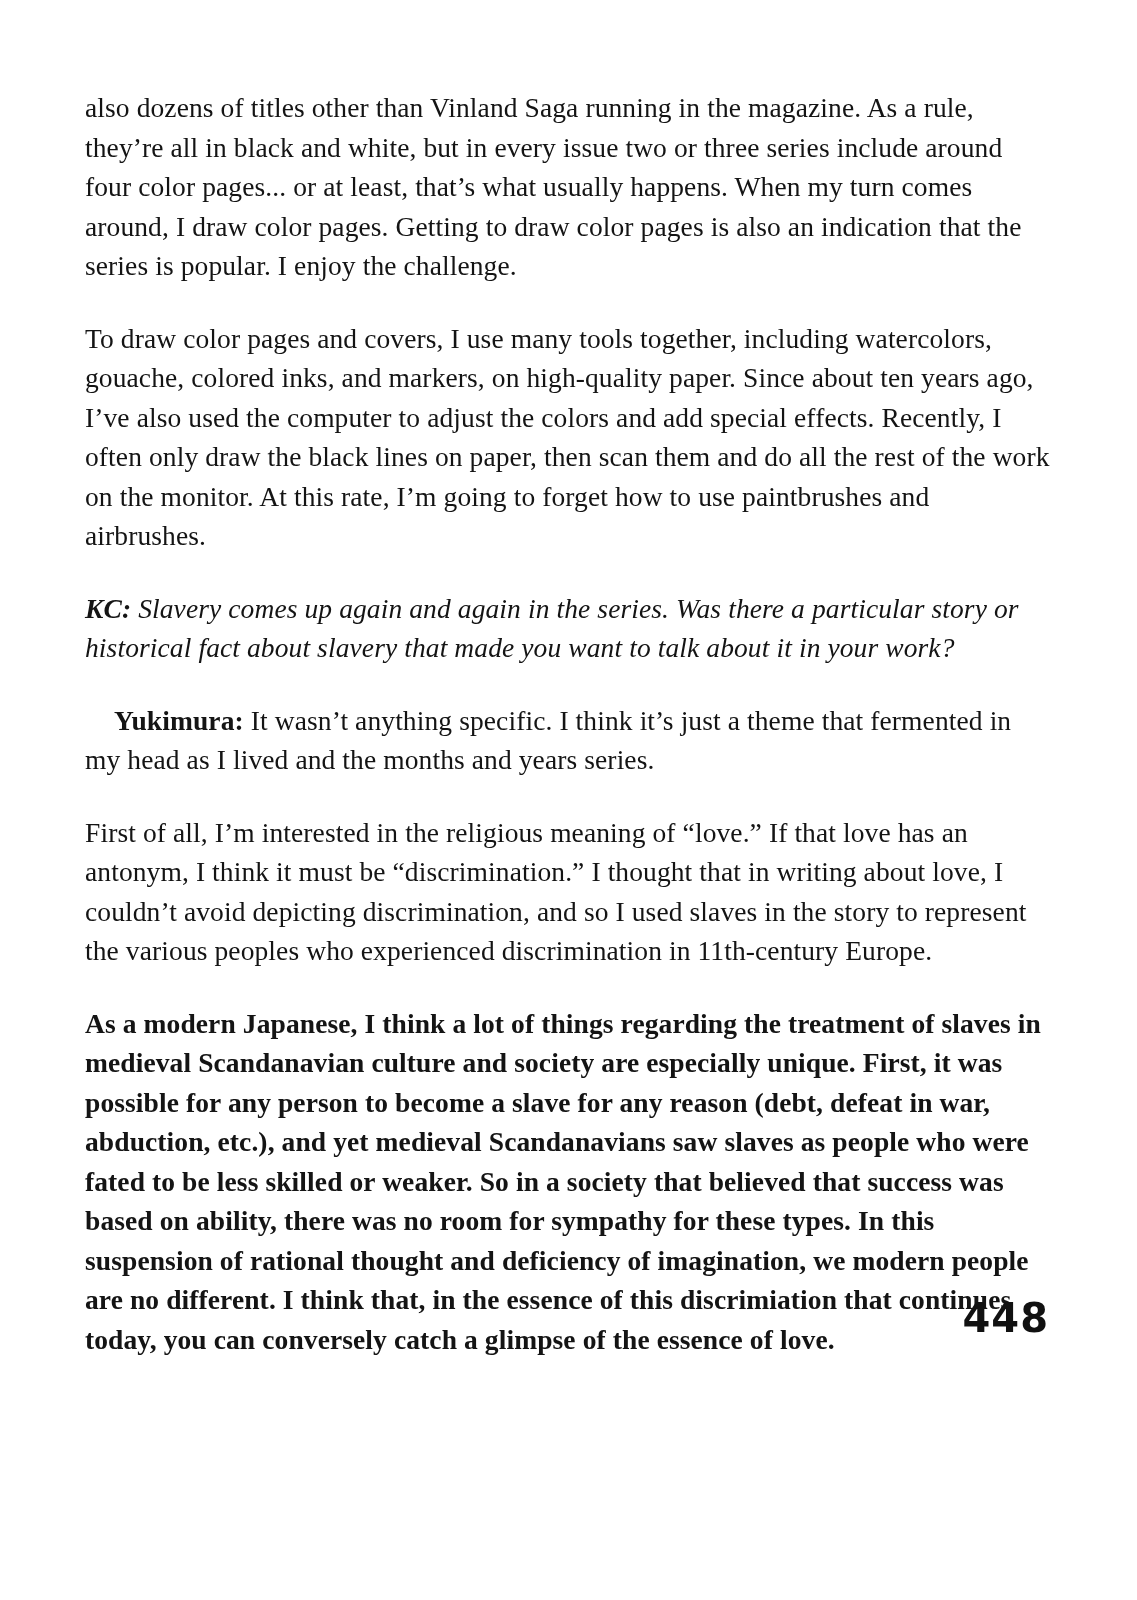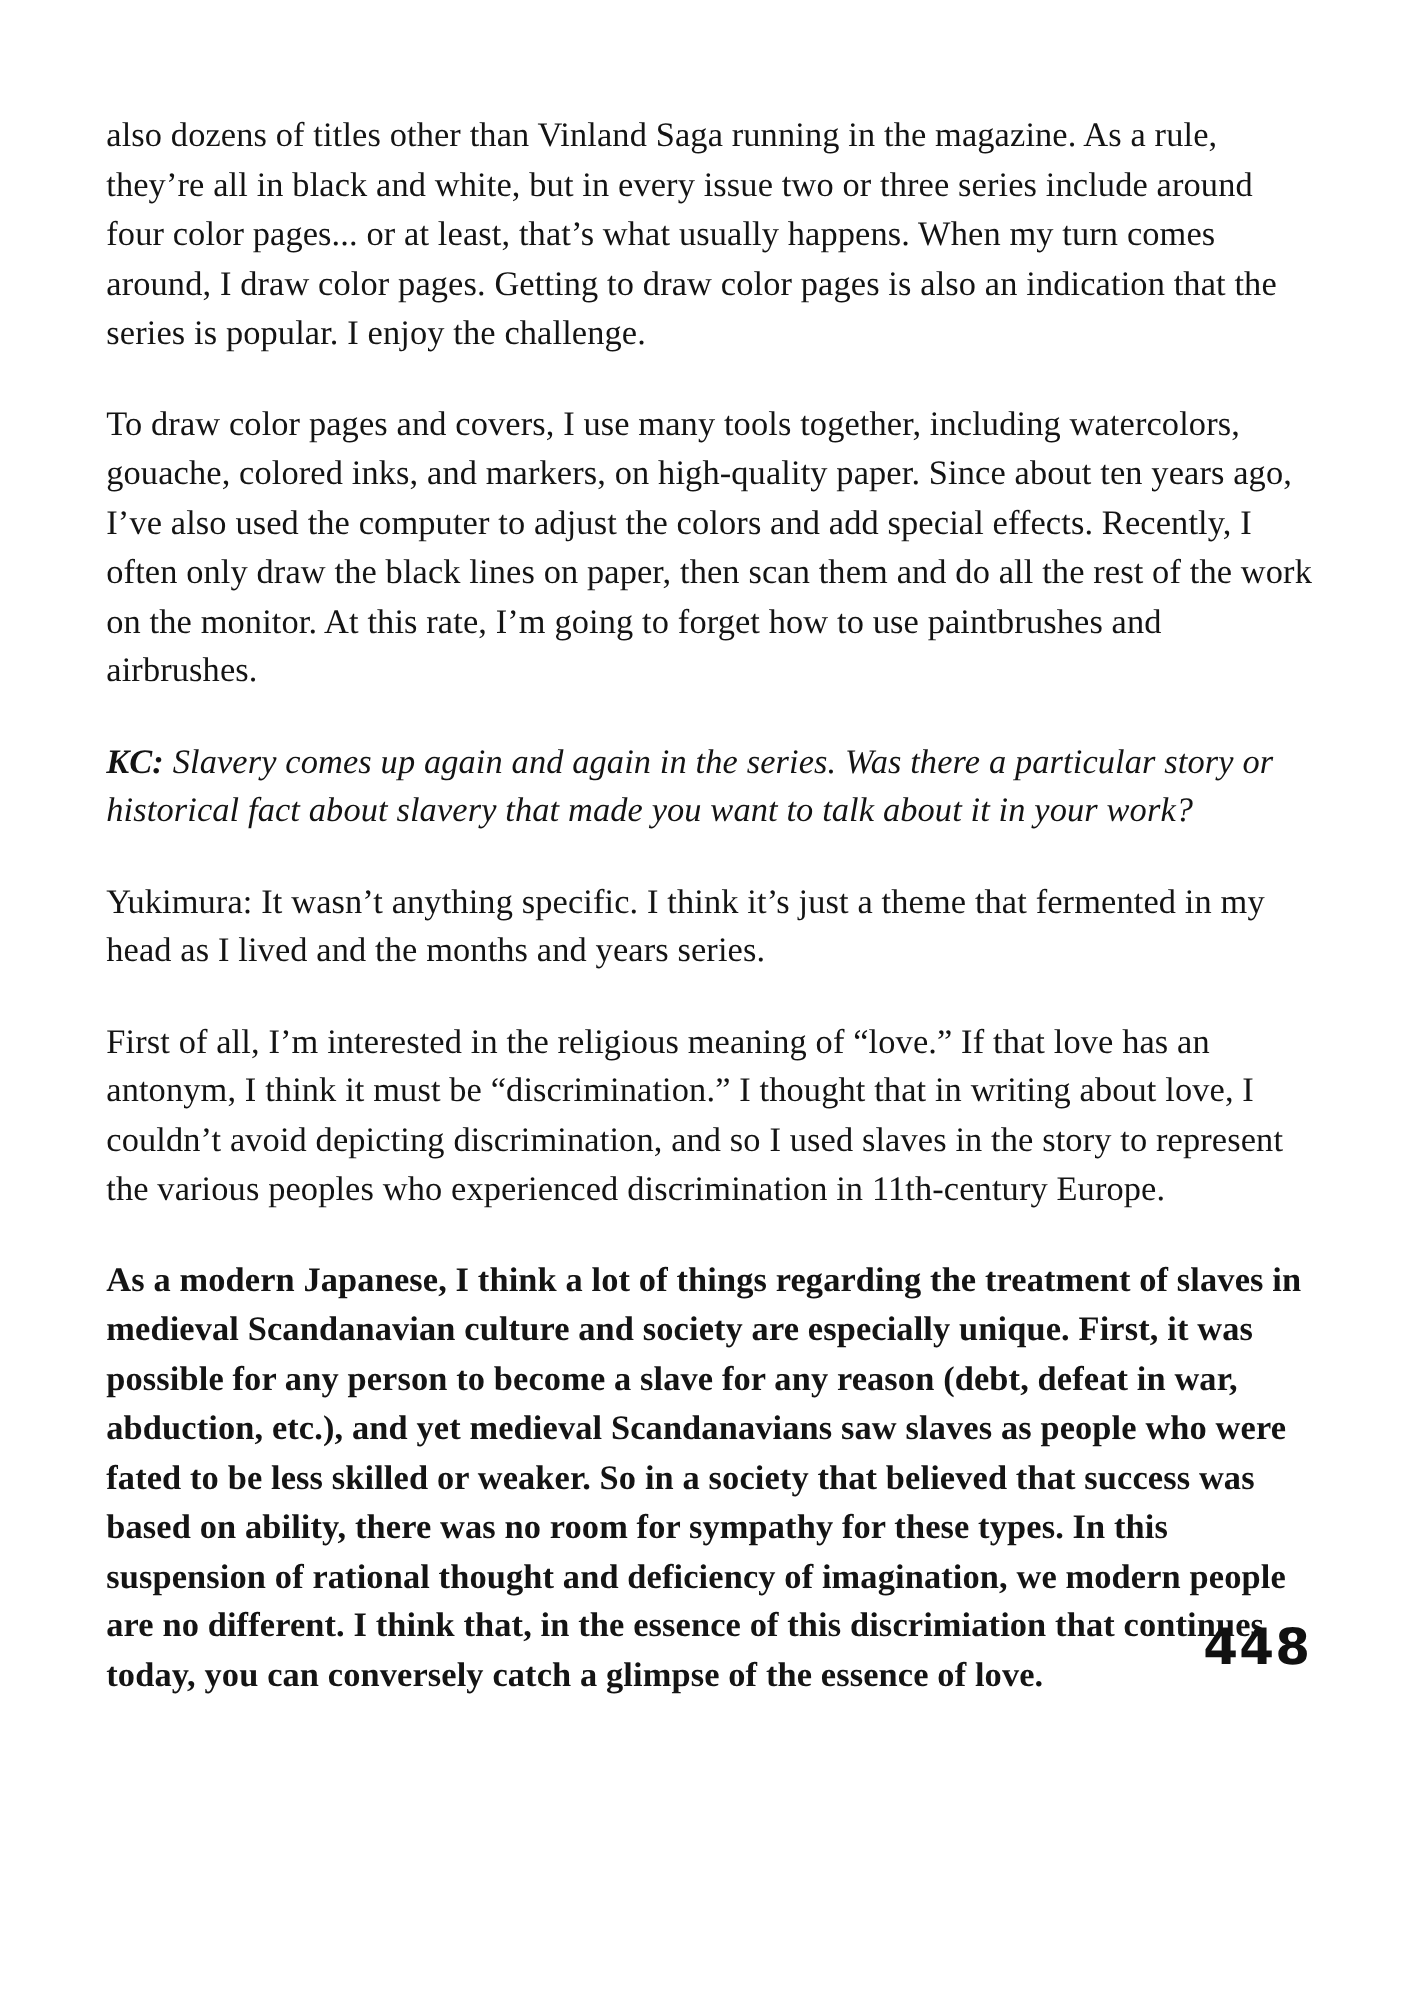--- a/index.html
+++ b/index.html
@@ -35,22 +35,23 @@
     font-weight: bold;
   }
   .q-para {
     font-style: italic;
   }
   .q-label {
     font-weight: bold;
     font-style: italic;
   }
   .a-label {
-    font-weight: normal;
+    font-weight: bold;
     font-style: normal;
+    margin-left: 29px;
   }
   .page-number {
     position: absolute;
     right: 88px;
     bottom: 16px;
     font-family: "DejaVu Sans", sans-serif;
     font-size: 40px;
     font-weight: bold;
     letter-spacing: 1px;
     color: #111111;

